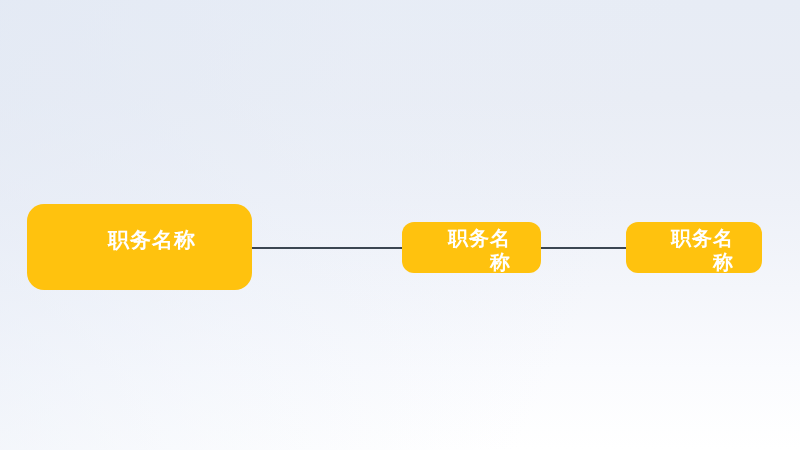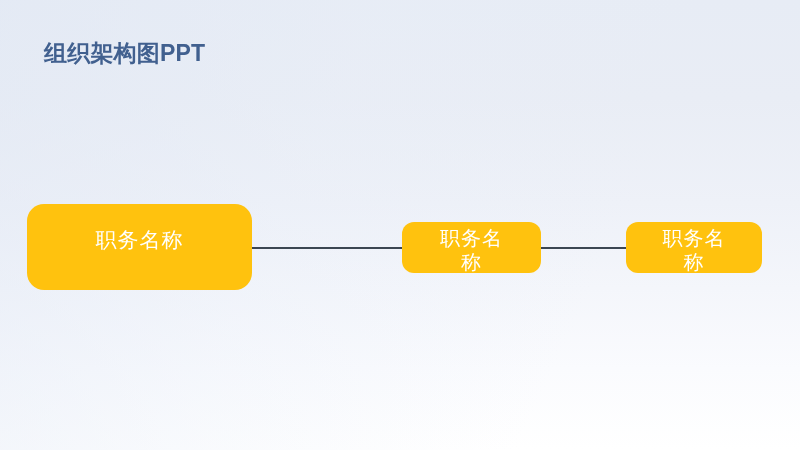--- a/index.html
+++ b/index.html
@@ -76,22 +76,22 @@
     border-radius: 14px;
     z-index: 3;
     box-sizing: border-box;
   }
 
   .node-label {
     position: absolute;
     left: 0;
     right: 0;
     color: #ffffff;
-    font-weight: 400;
-    text-align: center;
+    font-weight: 700;
+    text-align: right;
     line-height: 1.18;
     letter-spacing: 1px;
     word-break: break-all;
     z-index: 3;
     pointer-events: none;
   }
 
   
   #node-1 {
     left: 27px;
@@ -143,21 +143,20 @@
     padding: 0 28px;
     box-sizing: border-box;
     z-index: 4;
   }
 </style>
 </head>
 <body>
 
 <div id="slide">
 
-  <div id="slide-title">组织架构图PPT</div>
 
   <div class="connector" id="connector-1"></div>
 
   <div class="connector" id="connector-2"></div>
 
   <div class="node-box" id="node-1"></div>
   <div class="node-label" id="node-1-label">职务名称</div>
 
   <div class="node-box" id="node-2"></div>
   <div class="node-label" id="node-2-label">职务名称</div>

